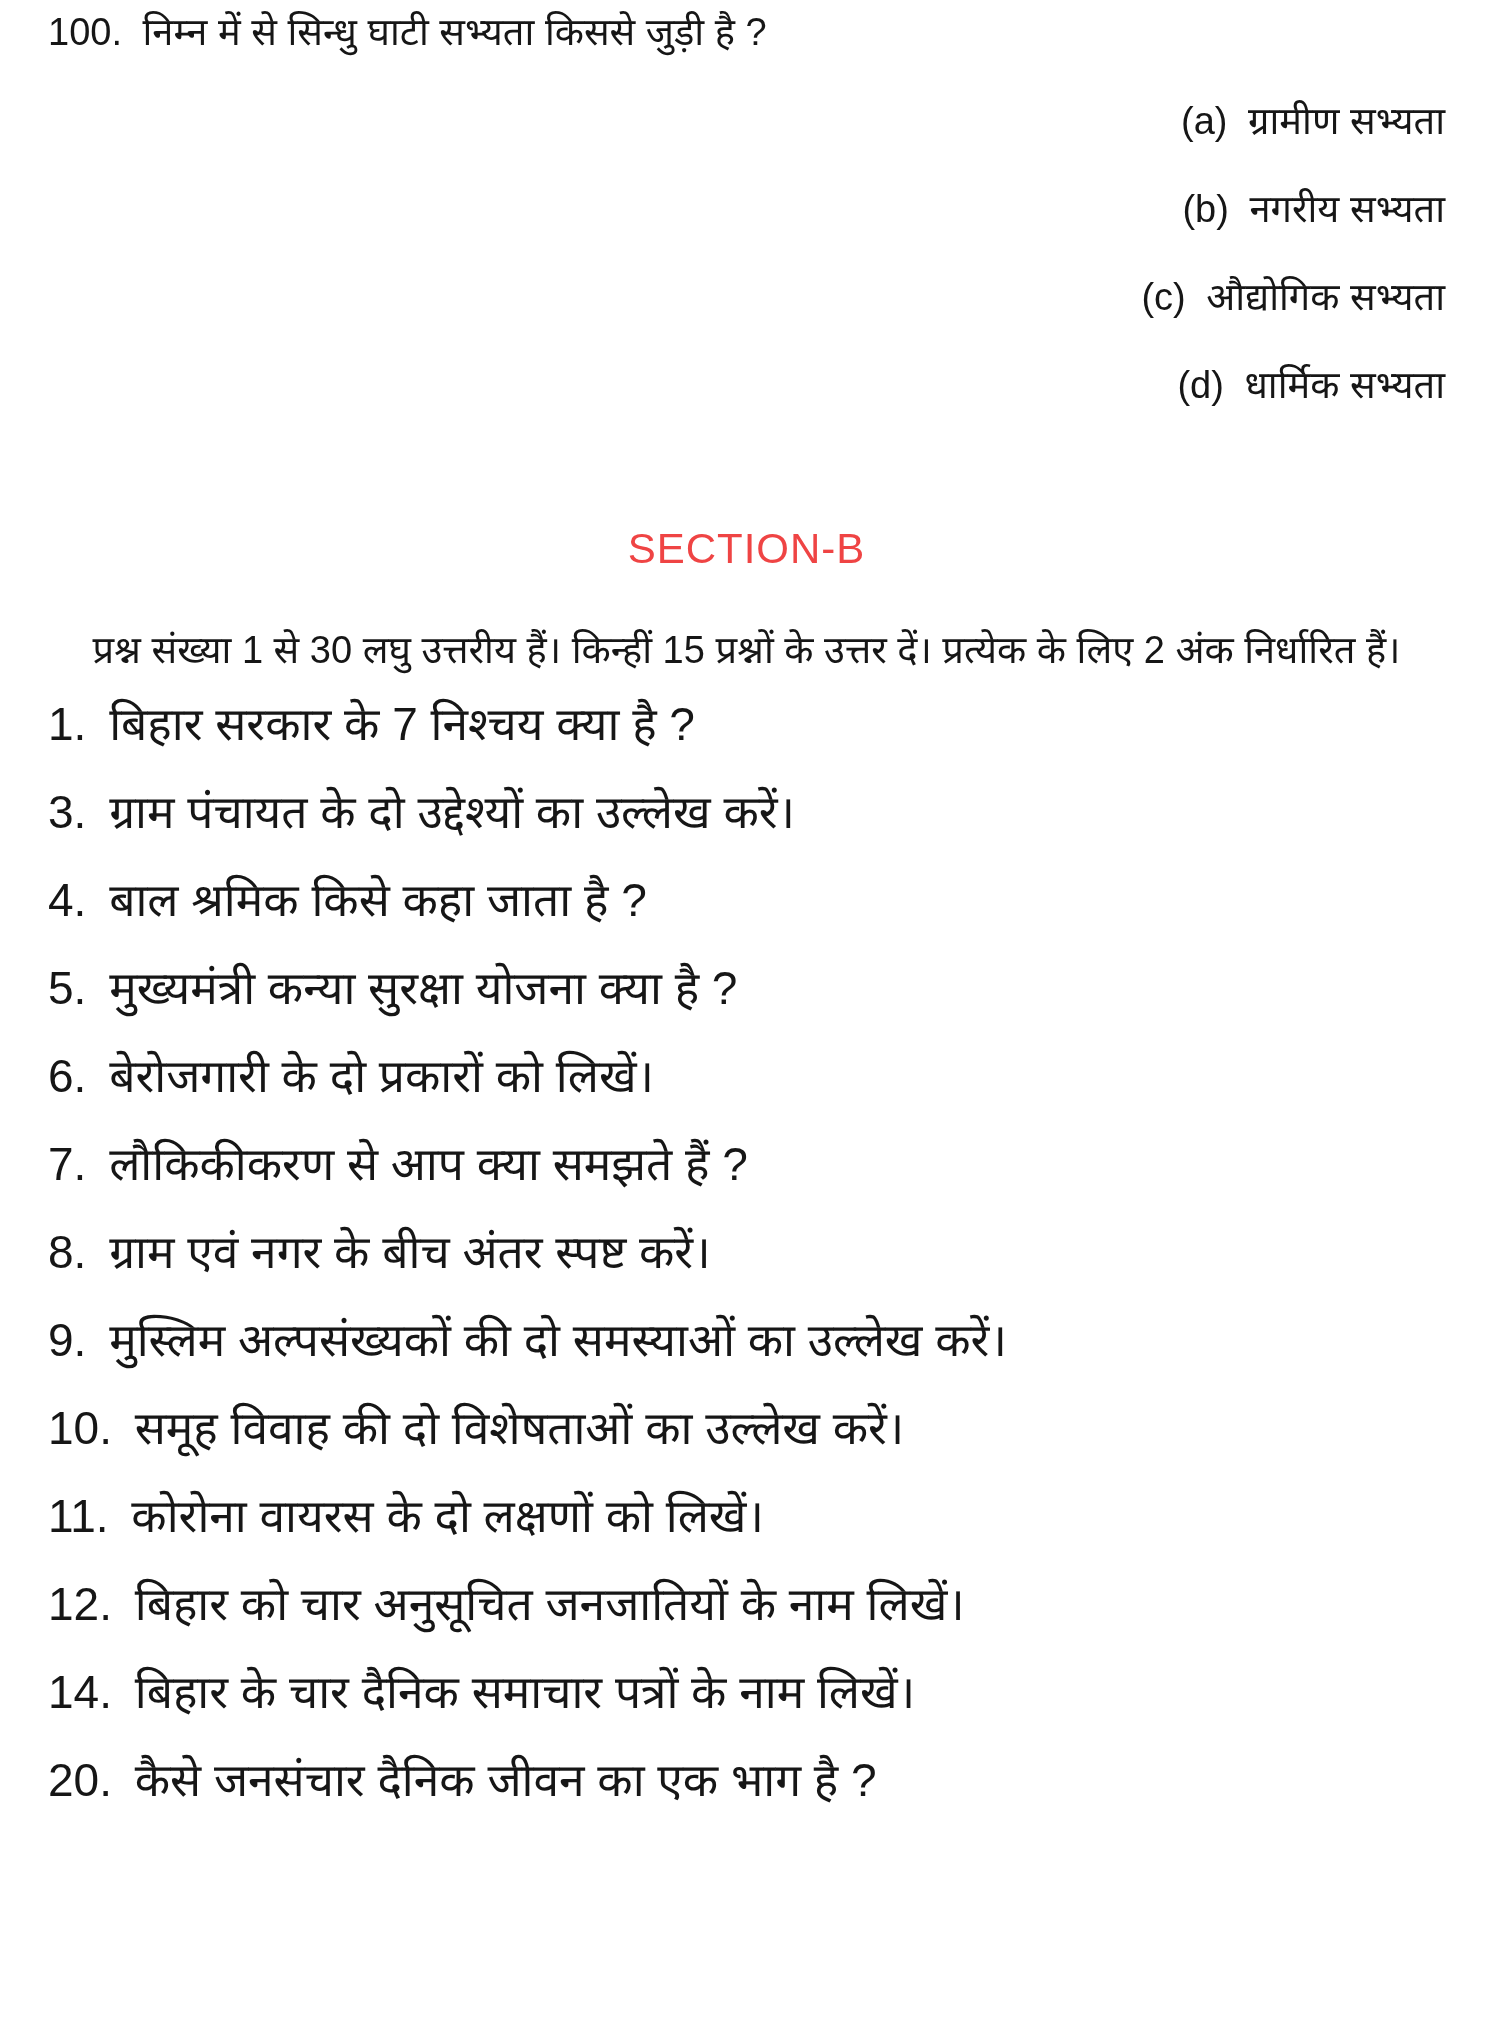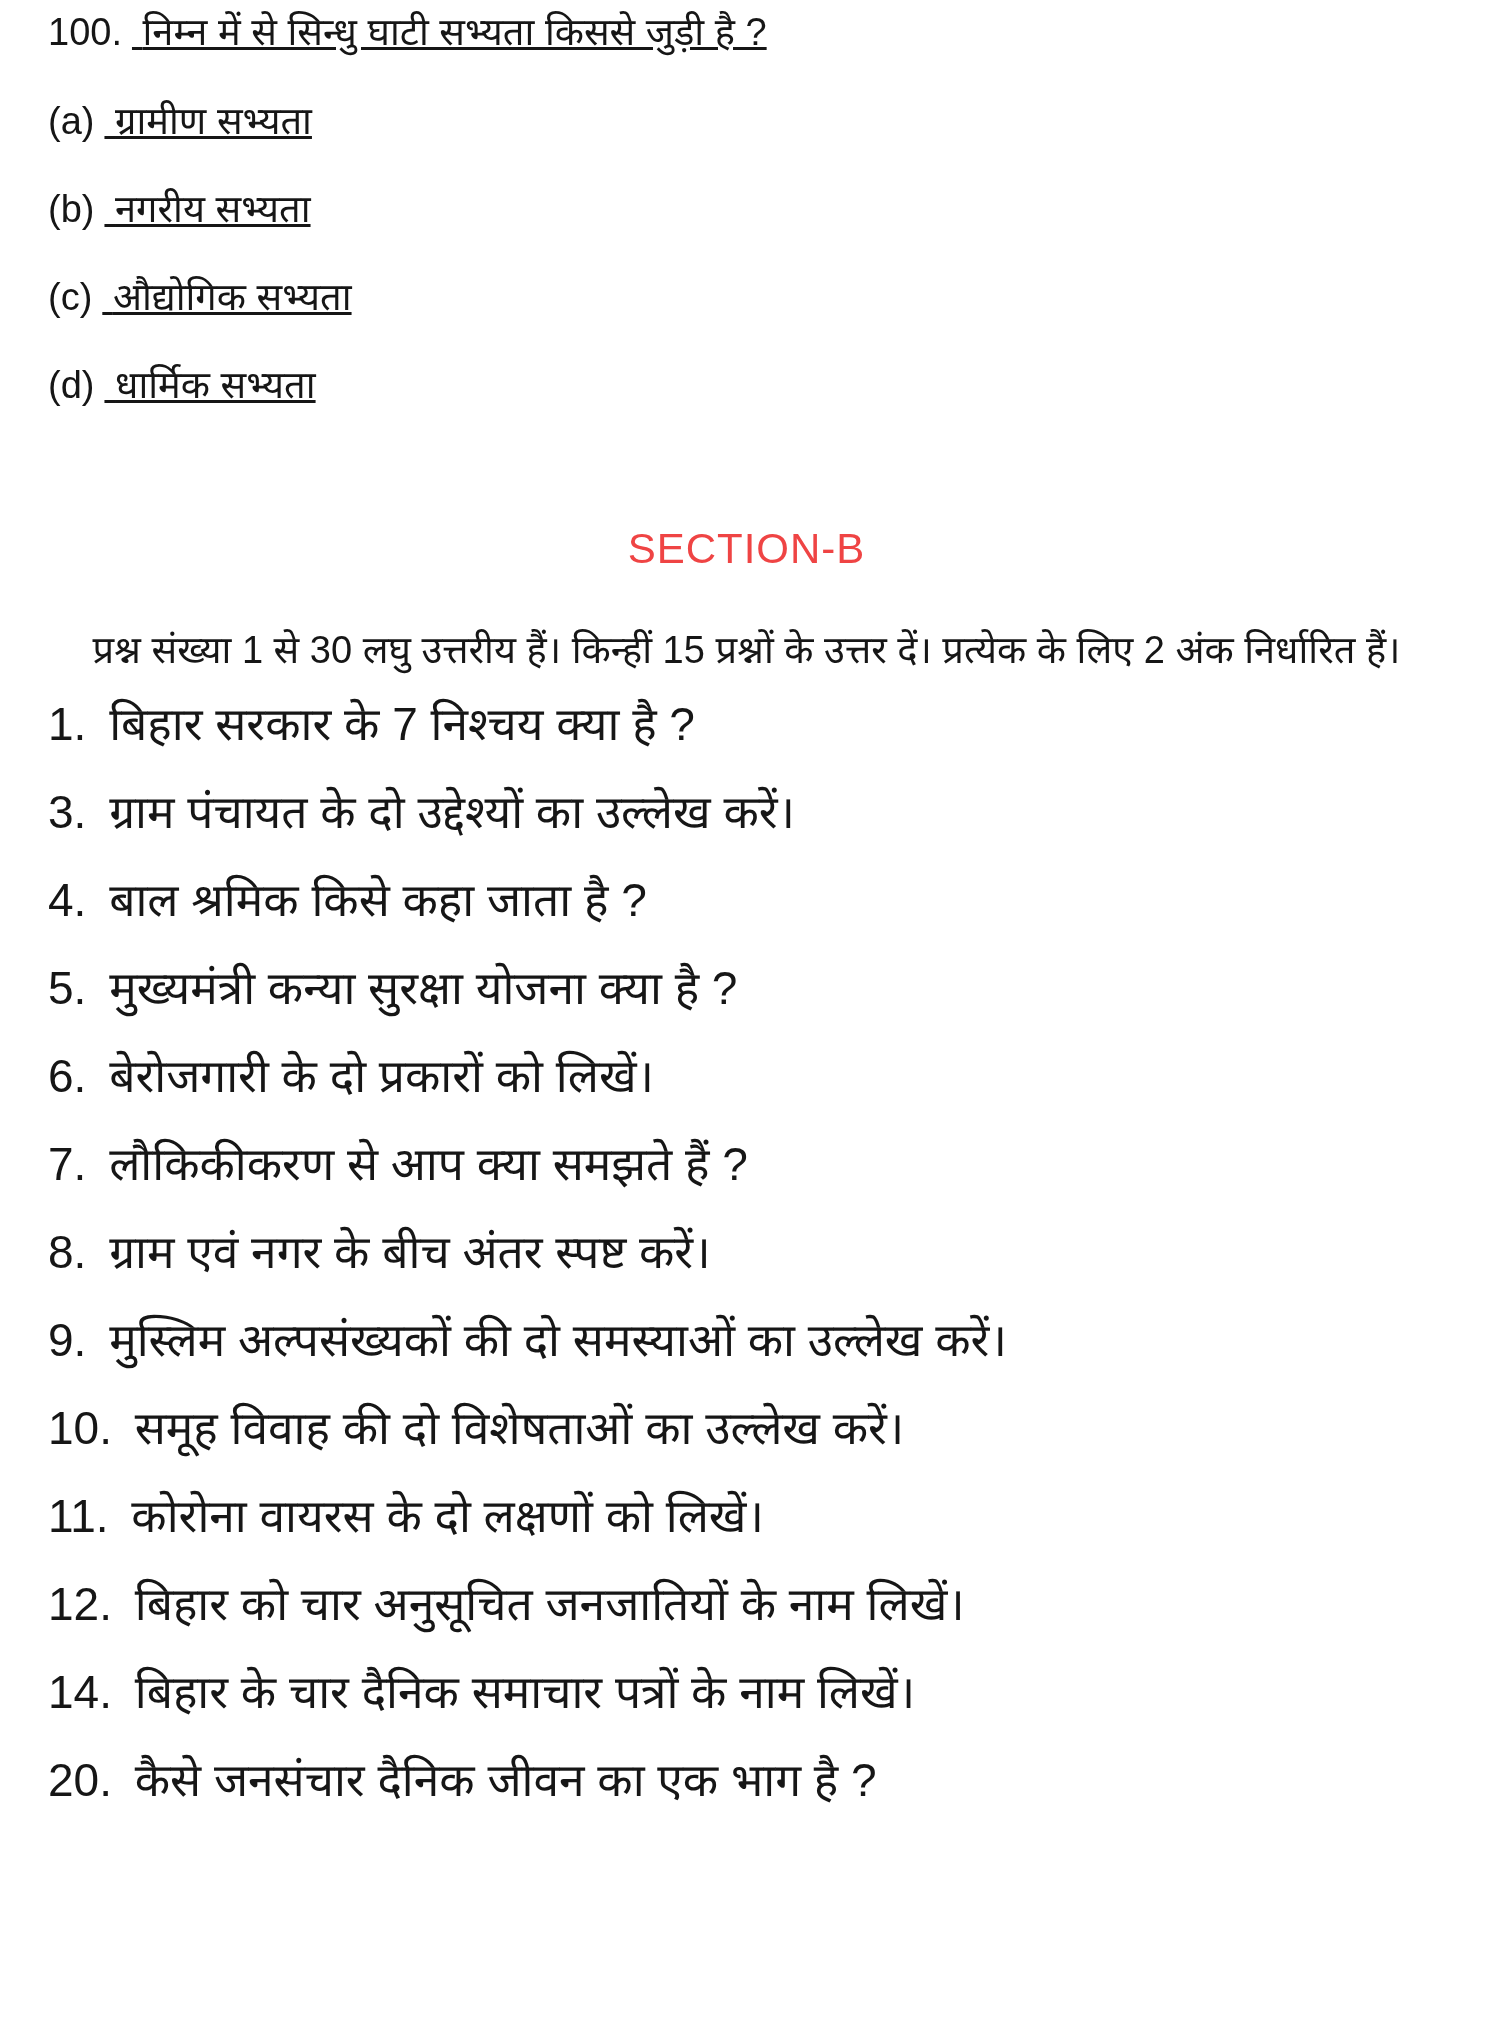--- a/index.html
+++ b/index.html
@@ -19,28 +19,28 @@
   .page {
     box-sizing: border-box;
     width: 100%;
     height: 100%;
     padding: 8px 60px 0 48px;
   }
   .line {
     font-size: 38px;
     line-height: 48px;
     white-space: nowrap;
-    text-decoration: underline;
   }
   .q100-line {
     line-height: 48px;
   }
   .option-line {
     margin-top: 42px;
     line-height: 46px;
+    text-align: right;
   }
   .q-num, .opt-label {
     display: inline-block;
     margin-right: 10px;
   }
   .section-title {
     margin-top: 118px;
     font-size: 42px;
     line-height: 46px;
     text-align: center;

